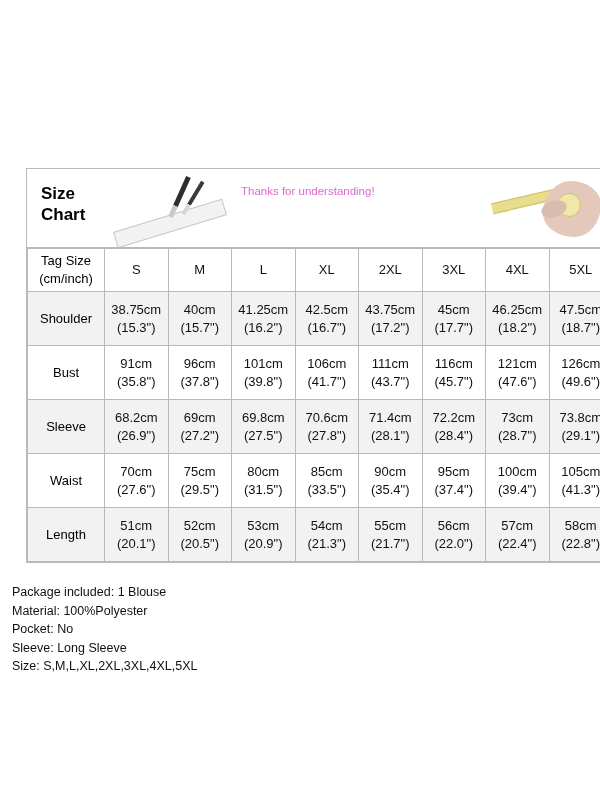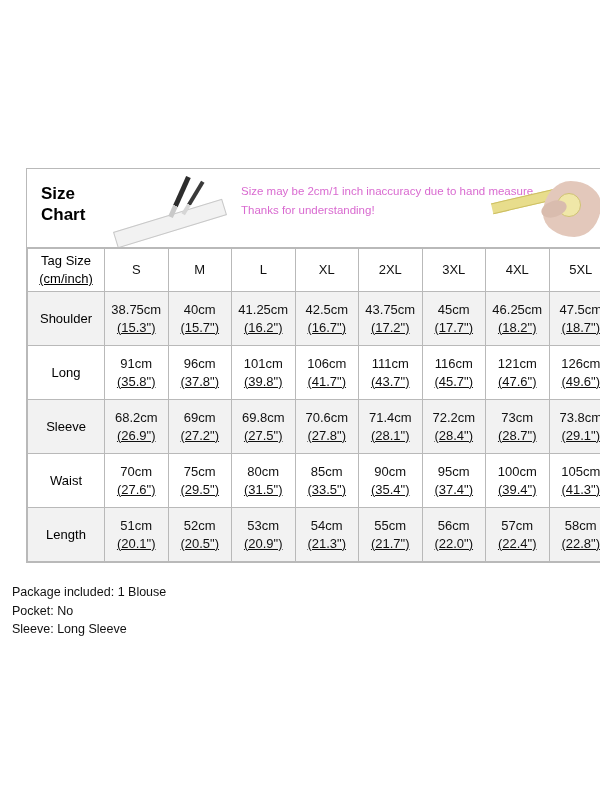--- a/index.html
+++ b/index.html
@@ -169,21 +169,21 @@
     font-size: 13px;
     font-weight: normal;
     background: #ffffff;
   }
   td.tag-size {
     color: #e8322c;
     font-size: 12.5px;
     line-height: 1.3;
   }
   .cm { display: block; }
-  .inch { display: block; text-decoration: underline; }
+  .inch { display: block; }
   
   .info {
     position: absolute;
     left: 6px;
     top: 529px;
     width: 588px;
     box-sizing: border-box;
     padding: 6px 6px 8px 6px;
     font-size: 12.5px;
     color: #111111;
@@ -205,21 +205,20 @@
         <div>Chart</div>
       </div>
 
       <div class="ruler-art">
         <div class="ruler-bar"></div>
         <div class="pen"></div>
         <div class="pen2"></div>
       </div>
 
       <div class="notice">
-        <div>Size may be 2cm/1 inch inaccuracy due to hand measure,</div>
         <div>Thanks for understanding!</div>
       </div>
 
       <div class="tape-art">
         <div class="tape-strip"></div>
         <div class="hand"></div>
         <div class="reel"></div>
         <div class="thumb"></div>
       </div>
     </div>
@@ -271,21 +270,21 @@
               <span class="cm">46.25cm</span>
               <span class="inch">(18.2")</span>
             </td>
           <td>
               <span class="cm">47.5cm</span>
               <span class="inch">(18.7")</span>
             </td>
         </tr>
 
         <tr class="even">
-          <td class="rowhead">Long</td>
+          <td class="rowhead">Bust</td>
           <td>
               <span class="cm">91cm</span>
               <span class="inch">(35.8")</span>
             </td>
           <td>
               <span class="cm">96cm</span>
               <span class="inch">(37.8")</span>
             </td>
           <td>
               <span class="cm">101cm</span>
@@ -419,17 +418,19 @@
               <span class="cm">58cm</span>
               <span class="inch">(22.8")</span>
             </td>
         </tr>
       </tbody>
     </table>
   </div>
 
   <div class="info">
     <div>Package included: 1 Blouse</div>
+    <div>Material: 100%Polyester</div>
     <div>Pocket: No</div>
     <div>Sleeve: Long Sleeve</div>
+    <div>Size: S,M,L,XL,2XL,3XL,4XL,5XL</div>
   </div>
 
 </div>
 
 </body></html>

